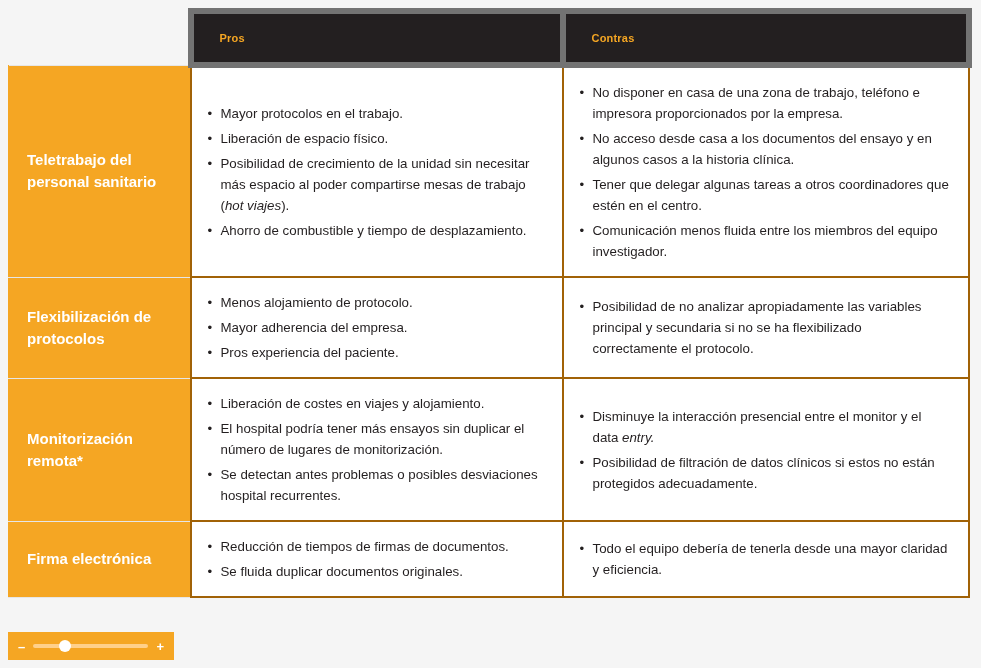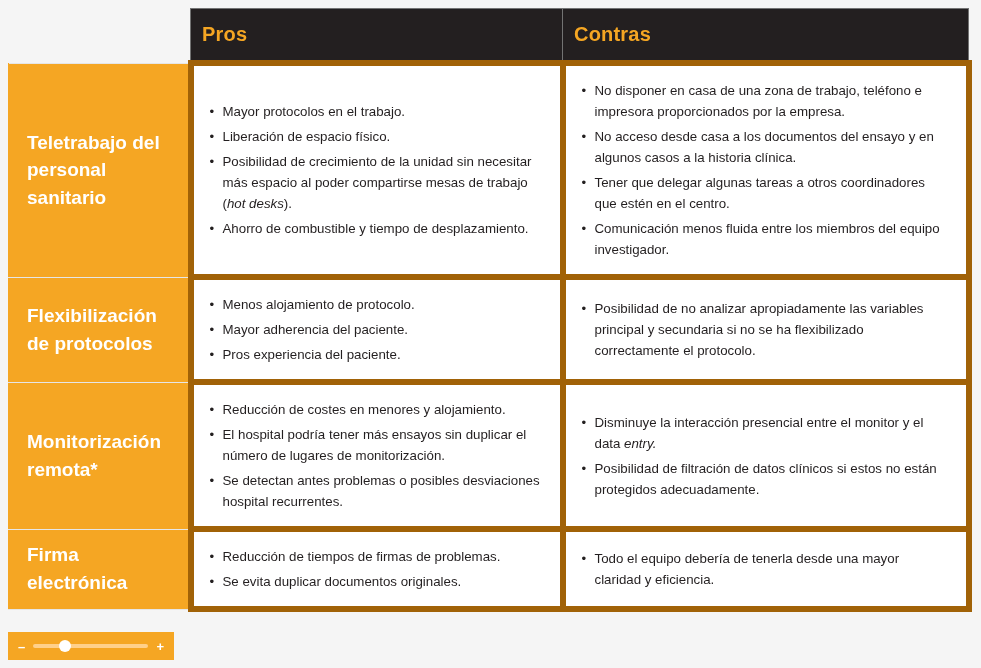--- a/index.html
+++ b/index.html
@@ -30,54 +30,54 @@
   }
   table.matrix col.c-label { width: 182px; }
   table.matrix col.c-pros  { width: 372px; }
   table.matrix col.c-cons  { width: 406px; }
 
   
   th.head {
     background: #231f20;
     color: #f5a623;
     text-align: left;
-    font-size: 20px;
+    font-size: 11px;
     font-weight: bold;
     letter-spacing: 0.2px;
-    padding: 14px 0 14px 11px;
+    padding: 14px 0 14px 26px;
     height: 20px;
     vertical-align: middle;
-    border: 1px solid #737373;
+    border: 6px solid #737373;
   }
   th.head-empty {
     background: #f5f5f5;
     border: none;
     padding: 0;
   }
 
   
   td.rowlabel {
     background: #f5a623;
     color: #ffffff;
     font-weight: bold;
-    font-size: 19px;
+    font-size: 15px;
     line-height: 1.45;
     vertical-align: middle;
     padding: 10px 14px 10px 18px;
     border: 1px solid #e6e6e6;
     border-left: 1px solid #f5a623;
     border-right: 1px solid #ffffff;
   }
 
   
   td.cell {
     background: #ffffff;
     vertical-align: middle;
     padding: 14px 18px 14px 14px;
-    border: 6px solid #a16207;
+    border: 2px solid #a16207;
   }
   ul.bullets {
     margin: 0;
     padding: 0;
     list-style: none;
   }
   ul.bullets li {
     position: relative;
     padding-left: 15px;
     margin: 0 0 4px 0;
@@ -156,73 +156,73 @@
       </tr>
     </thead>
     <tbody>
 
       <tr>
         <td class="rowlabel">Teletrabajo del personal sanitario</td>
         <td class="cell">
           <ul class="bullets">
             <li>Mayor protocolos en el trabajo.</li>
             <li>Liberación de espacio físico.</li>
-            <li>Posibilidad de crecimiento de la unidad sin necesitar más espacio al poder compartirse mesas de trabajo (<span class="ital">hot desks</span>).</li>
+            <li>Posibilidad de crecimiento de la unidad sin necesitar más espacio al poder compartirse mesas de trabajo (<span class="ital">hot viajes</span>).</li>
             <li>Ahorro de combustible y tiempo de desplazamiento.</li>
           </ul>
         </td>
         <td class="cell">
           <ul class="bullets">
             <li>No disponer en casa de una zona de trabajo, teléfono e impresora proporcionados por la empresa.</li>
             <li>No acceso desde casa a los documentos del ensayo y en algunos casos a la historia clínica.</li>
             <li>Tener que delegar algunas tareas a otros coordinadores que estén en el centro.</li>
             <li>Comunicación menos fluida entre los miembros del equipo investigador.</li>
           </ul>
         </td>
       </tr>
 
       <tr>
         <td class="rowlabel">Flexibilización de protocolos</td>
         <td class="cell">
           <ul class="bullets">
             <li>Menos alojamiento de protocolo.</li>
-            <li>Mayor adherencia del paciente.</li>
+            <li>Mayor adherencia del empresa.</li>
             <li>Pros experiencia del paciente.</li>
           </ul>
         </td>
         <td class="cell">
           <ul class="bullets">
             <li>Posibilidad de no analizar apropiadamente las variables principal y secundaria si no se ha flexibilizado correctamente el protocolo.</li>
           </ul>
         </td>
       </tr>
 
       <tr>
         <td class="rowlabel">Monitorización remota*</td>
         <td class="cell">
           <ul class="bullets">
-            <li>Reducción de costes en menores y alojamiento.</li>
+            <li>Liberación de costes en viajes y alojamiento.</li>
             <li>El hospital podría tener más ensayos sin duplicar el número de lugares de monitorización.</li>
             <li>Se detectan antes problemas o posibles desviaciones hospital recurrentes.</li>
           </ul>
         </td>
         <td class="cell">
           <ul class="bullets">
             <li>Disminuye la interacción presencial entre el monitor y el data <span class="ital">entry.</span></li>
             <li>Posibilidad de filtración de datos clínicos si estos no están protegidos adecuadamente.</li>
           </ul>
         </td>
       </tr>
 
       <tr>
         <td class="rowlabel">Firma electrónica</td>
         <td class="cell">
           <ul class="bullets">
-            <li>Reducción de tiempos de firmas de problemas.</li>
-            <li>Se evita duplicar documentos originales.</li>
+            <li>Reducción de tiempos de firmas de documentos.</li>
+            <li>Se fluida duplicar documentos originales.</li>
           </ul>
         </td>
         <td class="cell">
           <ul class="bullets">
             <li>Todo el equipo debería de tenerla desde una mayor claridad y eficiencia.</li>
           </ul>
         </td>
       </tr>
 
     </tbody>

